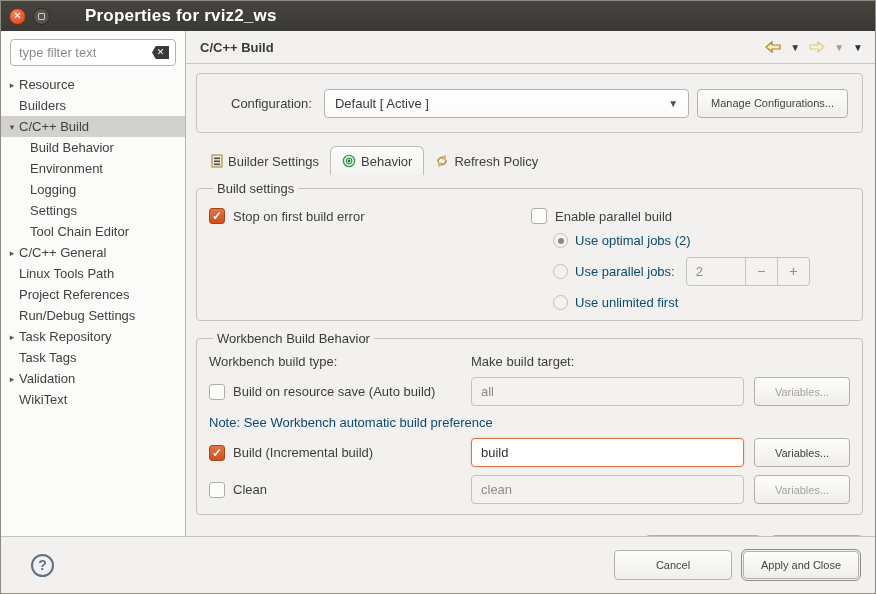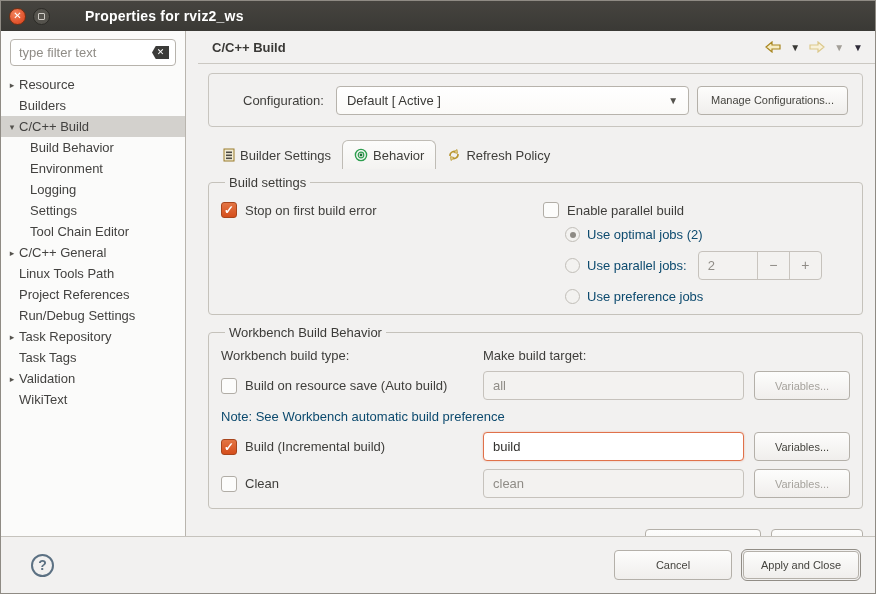--- a/index.html
+++ b/index.html
@@ -6,24 +6,24 @@
   html,body { width:876px; height:594px; }
   body { font-family:"Liberation Sans", sans-serif; font-size:13px; color:#3f3e3b; background:#f2f1f0; }
   .window { width:876px; height:594px; display:flex; flex-direction:column; border:1px solid #8f8b84; background:#f2f1f0; overflow:hidden; }
 
   
   .titlebar { height:30px; flex:0 0 30px; background:linear-gradient(#46443f,#3a3935); display:flex; align-items:center; padding:0 8px; }
   .winbtn { width:17px; height:17px; border-radius:50%; display:flex; align-items:center; justify-content:center; margin-right:7px; cursor:default; }
   .winbtn.close { background:radial-gradient(circle at 35% 30%, #f2825c, #e0512a 70%); border:1px solid #772f12; color:#fff; font-size:10px; line-height:1; }
   .winbtn.max { background:#55534d; border:1px solid #2b2a26; color:#cfccc6; }
   .winbtn.max .sq { width:7px; height:7px; border:1.5px solid #cfccc6; border-radius:1px; }
-  .wintitle { color:#ffffff; font-weight:bold; font-size:14px; margin-left:28px; letter-spacing:.2px; }
-
-  
-  .body-row { flex:1; display:flex; min-height:0;gap:12px; }
+  .wintitle { color:#ffffff; font-weight:bold; font-size:17px; margin-left:28px; letter-spacing:.2px; }
+
+  
+  .body-row { flex:1; display:flex; min-height:0; }
   .sidebar { width:185px; flex:0 0 185px; background:#fbfbfa; border-right:1px solid #b9b5ae; display:flex; flex-direction:column; }
   .filter-wrap { margin:8px 9px 6px 9px; position:relative; }
   .filter-input { width:100%; height:27px; border:1px solid #b7b3ac; border-radius:4px; background:#fff; padding:0 26px 0 8px; font-family:inherit; font-size:13px; color:#3f3e3b; outline:none; }
   .filter-input::placeholder { color:#8f8c86; }
   .clear-icon { position:absolute; right:7px; top:7px; width:17px; height:13px; background:#3b3b39; color:#fff; font-size:9px; line-height:13px; text-align:center; clip-path:polygon(22% 0,100% 0,100% 100%,22% 100%,0 50%); cursor:pointer; }
   .tree { flex:1; overflow:hidden; padding-top:2px; }
   .tree-row { height:21px; display:flex; align-items:center; cursor:pointer; }
   .tree-row .arrow { width:12px; text-align:center; font-size:9px; color:#55534e; flex:0 0 12px; margin-left:5px; }
   .tree-row.indent-0 .label { margin-left:1px; }
   .tree-row.indent-1 .arrow { margin-left:17px; }
@@ -32,21 +32,21 @@
 
   .main { flex:1; display:flex; flex-direction:column; min-width:0; }
   .main-header { height:33px; flex:0 0 33px; display:flex; align-items:center; padding:0 12px 0 14px; border-bottom:1px solid #cbc8c2; }
   .main-title { font-weight:bold; color:#3a3936; }
   .nav-arrows { margin-left:auto; display:flex; align-items:center; gap:9px; }
   .nav-arrows .caret { font-size:10px; }
   .caret.dark { color:#3a3935; } .caret.gray { color:#a39f98; } .caret.menu { color:#2e2b38; }
 
   .content { flex:1; padding:0 12px 0 10px; display:flex; flex-direction:column; }
 
-  .config-panel { margin-top:9px; border:1px solid #c8c5bf; border-radius:4px; height:54px; display:flex; align-items:center; padding:0 14px 0 34px; gap:8px; }
+  .config-panel { margin-top:9px; border:1px solid #c8c5bf; border-radius:4px; height:60px; display:flex; align-items:center; padding:0 14px 0 34px; gap:8px; }
   .config-label { color:#3f3e3b; margin-right:4px; }
   .combo { flex:1; height:29px; border:1px solid #b7b3ac; border-radius:4px; background:linear-gradient(#ffffff,#fbfaf8); display:flex; align-items:center; padding:0 10px; cursor:pointer; }
   .combo .combo-text { color:#3b3a37; }
   .combo .caret { margin-left:auto; color:#55534e; font-size:10px; }
   .btn { height:29px; border:1px solid #b4b0a9; border-radius:4px; background:linear-gradient(#fdfdfc,#f0eeec); color:#45443f; font-family:inherit; font-size:11px; padding:0 13px; cursor:pointer; white-space:nowrap; }
   .btn.disabled { color:#a6a39d; }
 
   
   .tabs { margin-top:13px; display:flex; align-items:flex-end; height:29px; padding-left:4px; }
   .tab { display:flex; align-items:center; gap:5px; padding:0 11px; height:28px; color:#3f3e3b; cursor:pointer; }
@@ -270,21 +270,21 @@
                 <span class="radio"></span>
                 <span class="gray">Use parallel jobs:</span>
                 <div class="spinner">
                   <span class="val">2</span>
                   <span class="sbtn">−</span>
                   <span class="sbtn">+</span>
                 </div>
               </div>
               <div class="radio-row">
                 <span class="radio"></span>
-                <span class="gray">Use preference jobs</span>
+                <span class="gray">Use unlimited first</span>
               </div>
             </div>
           </div>
         </fieldset>
 
         <fieldset style="margin-top:10px;">
           <legend>Workbench Build Behavior</legend>
 
           <div class="wb-row wb-head" style="margin-top:0;">
             <span>Workbench build type:</span>

